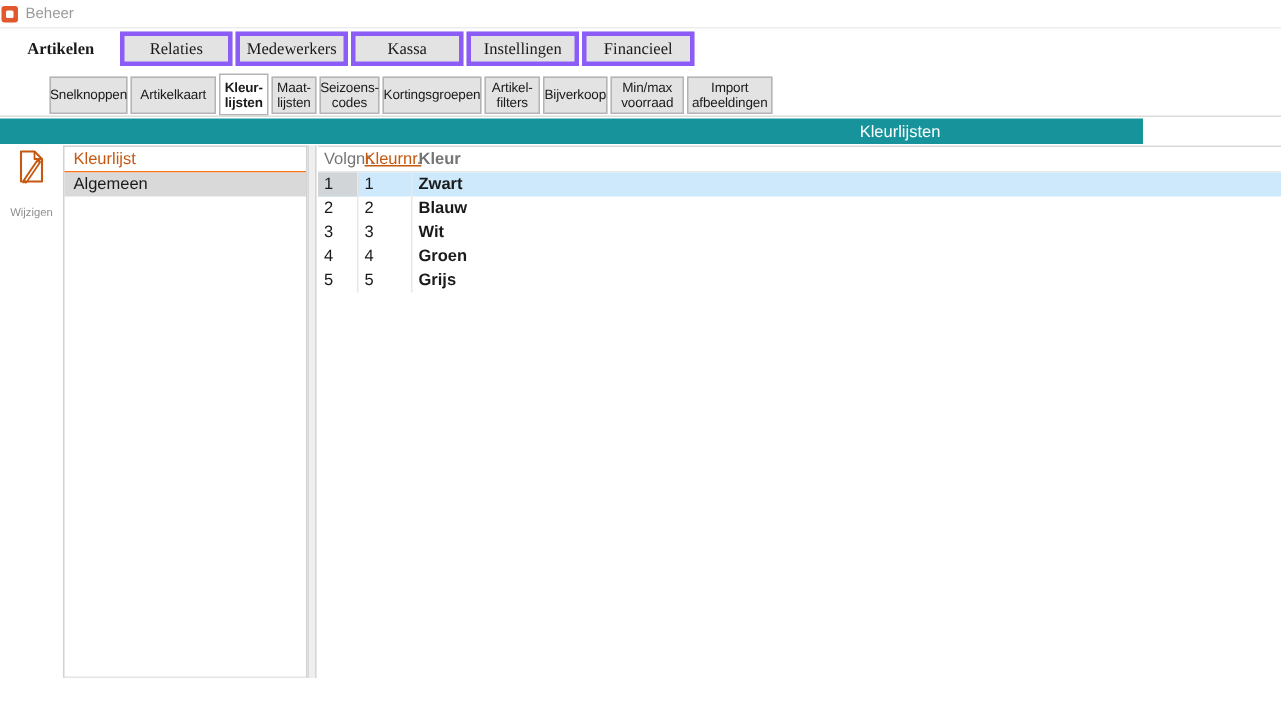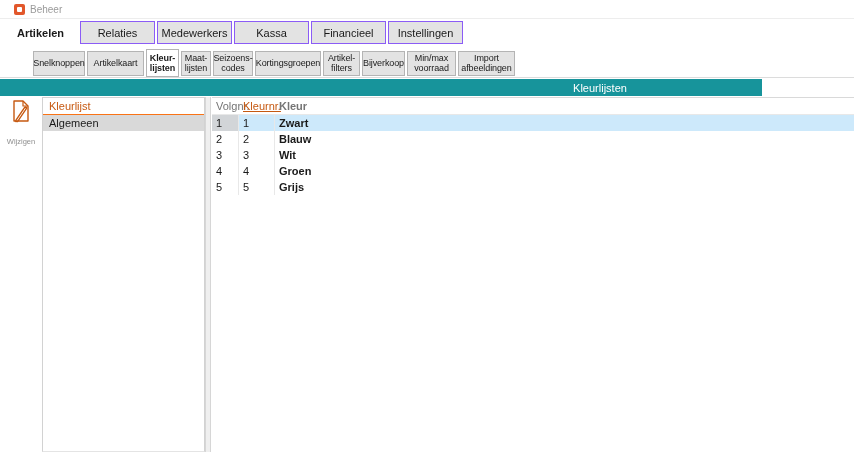--- a/index.html
+++ b/index.html
@@ -1,29 +1,29 @@
 <!DOCTYPE html>
 <html><head>
 <meta charset="utf-8">
 <style>
   html,body{margin:0;padding:0;background:#fff;}
   .screen{position:relative;width:854px;height:467px;background:#fff;overflow:hidden;
           font-family:"Liberation Sans",sans-serif;-webkit-font-smoothing:antialiased;}
 
   
-  .titlebar{position:absolute;top:0;left:0;height:18px;display:flex;align-items:center;gap:5px;padding-left:14px;}
+  .titlebar{position:absolute;top:0;left:0;height:18px;display:flex;align-items:center;gap:5px;padding-left:1px;}
   .app-icon{width:11px;height:11px;background:#E2572B;border-radius:2px;position:relative;flex:none;}
   .app-icon::after{content:"";position:absolute;inset:3px;background:#fff;border-radius:1px;}
   .title-text{font-size:10px;color:#9a9a9a;}
   .title-sep{position:absolute;top:18px;left:0;width:854px;border-top:1px solid #ededed;}
 
   
   .main-tabs{position:absolute;top:21px;left:3px;display:flex;gap:2px;}
-  .mtab{width:75px;height:23px;box-sizing:border-box;background:#e3e3e3;border:1px solid #8b5cf6;
-        display:flex;align-items:center;justify-content:center;font-size:11px;color:#1a1a1a;cursor:default;}
+  .mtab{width:75px;height:23px;box-sizing:border-box;background:#e3e3e3;border:3px solid #8b5cf6;
+        display:flex;align-items:center;justify-content:center;font-size:11px;color:#1a1a1a;cursor:default;font-family:Liberation Serif, serif;}
   .mtab.active{background:#fff;border-color:#fff;font-weight:bold;}
 
   
   .sub-tabs{position:absolute;top:49px;left:3px;display:flex;gap:2px;align-items:center;height:28px;padding-left:30px;}
   .stab{height:25px;box-sizing:border-box;background:#e3e3e3;border:1px solid #b4b4b4;
         display:flex;align-items:center;justify-content:center;text-align:center;
         font-size:9px;line-height:1.15;color:#1a1a1a;white-space:pre-line;letter-spacing:-0.1px;cursor:default;}
   .stab.active{background:#fff;font-weight:bold;height:28px;}
   .s0{width:52px}.s1{width:57px}.s2{width:33px}.s3{width:30px}.s4{width:40px}
   .s5{width:66px}.s6{width:37px}.s7{width:43px}.s8{width:49px}.s9{width:57px}
@@ -74,22 +74,22 @@
     <span class="app-icon"></span>
     <span class="title-text">Beheer</span>
   </div>
   <div class="title-sep"></div>
 
   <div class="main-tabs">
     <div class="mtab active">Artikelen</div>
     <div class="mtab">Relaties</div>
     <div class="mtab">Medewerkers</div>
     <div class="mtab">Kassa</div>
+    <div class="mtab">Instellingen</div>
     <div class="mtab">Financieel</div>
-    <div class="mtab">Instellingen</div>
   </div>
 
   <div class="sub-tabs">
     <div class="stab s0">Snelknoppen</div>
     <div class="stab s1">Artikelkaart</div>
     <div class="stab s2 active">Kleur-
 lijsten</div>
     <div class="stab s3">Maat-
 lijsten</div>
     <div class="stab s4">Seizoens-

